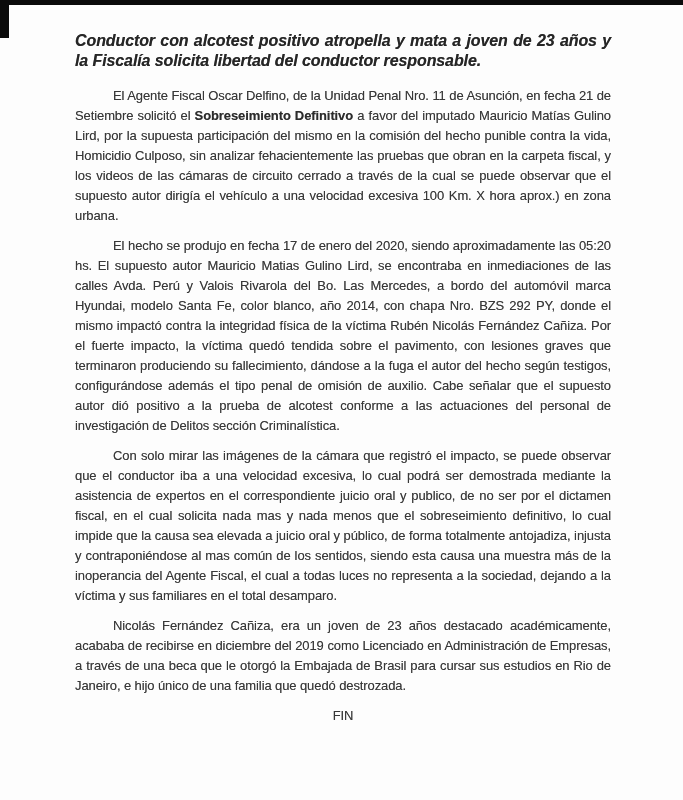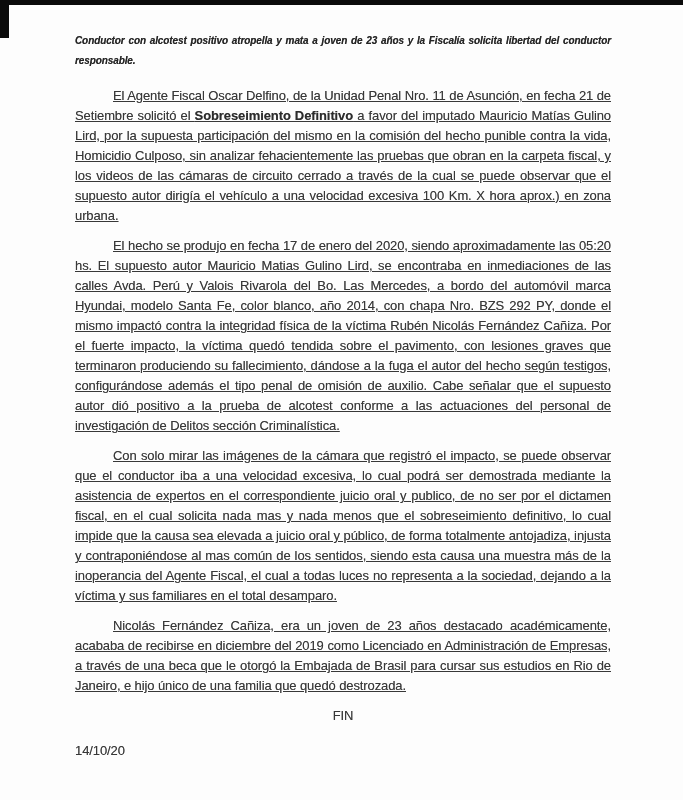--- a/index.html
+++ b/index.html
@@ -34,30 +34,29 @@
     width: 536px;
     color: #383838;
     font-size: 13px;
     line-height: 20px;
     letter-spacing: -0.1px;
     text-align: justify;
     text-shadow: 0 0 0.5px rgba(60,60,60,0.55);
   }
   .doc-title {
     margin: 0 0 15px 0;
-    font-size: 10px;
+    font-size: 16px;
     font-weight: bold;
     font-style: italic;
     color: #262626;
     text-shadow: 0 0 0.5px rgba(20,20,20,0.6);
   }
   .body-para {
     margin: 0 0 10px 0;
     text-indent: 38px;
-    text-decoration: underline;
   }
   .body-para .bold-inline {
     font-weight: bold;
     color: #2c2c2c;
   }
   .fin-line {
     margin: 10px 0 0 0;
     text-indent: 0;
     text-align: center;
   }
@@ -82,16 +81,15 @@
     <p class="body-para"><span>El Agente Fiscal Oscar Delfino, de la Unidad Penal Nro. 11 de Asunción, en fecha 21 de Setiembre solicitó el </span><span class="bold-inline">Sobreseimiento Definitivo</span><span> a favor del imputado Mauricio Matías Gulino Lird, por la supuesta participación del mismo en la comisión del hecho punible contra la vida, Homicidio Culposo, sin analizar fehacientemente las pruebas que obran en la carpeta fiscal, y los videos de las cámaras de circuito cerrado a través de la cual se puede observar que el supuesto autor dirigía el vehículo a una velocidad excesiva 100 Km. X hora aprox.) en zona urbana.</span></p>
 
     <p class="body-para">El hecho se produjo en fecha 17 de enero del 2020, siendo aproximadamente las 05:20 hs. El supuesto autor Mauricio Matias Gulino Lird, se encontraba en inmediaciones de las calles Avda. Perú y Valois Rivarola del Bo. Las Mercedes, a bordo del automóvil marca Hyundai, modelo Santa Fe, color blanco, año 2014, con chapa Nro. BZS 292 PY, donde el mismo impactó contra la integridad física de la víctima Rubén Nicolás Fernández Cañiza. Por el fuerte impacto, la víctima quedó tendida sobre el pavimento, con lesiones graves que terminaron produciendo su fallecimiento, dándose a la fuga el autor del hecho según testigos, configurándose además el tipo penal de omisión de auxilio. Cabe señalar que el supuesto autor dió positivo a la prueba de alcotest conforme a las actuaciones del personal de investigación de Delitos sección Criminalística.</p>
 
     <p class="body-para">Con solo mirar las imágenes de la cámara que registró el impacto, se puede observar que el conductor iba a una velocidad excesiva, lo cual podrá ser demostrada mediante la asistencia de expertos en el correspondiente juicio oral y publico, de no ser por el dictamen fiscal, en el cual solicita nada mas y nada menos que el sobreseimiento definitivo, lo cual impide que la causa sea elevada a juicio oral y público, de forma totalmente antojadiza, injusta y contraponiéndose al mas común de los sentidos, siendo esta causa una muestra más de la inoperancia del Agente Fiscal, el cual a todas luces no representa a la sociedad, dejando a la víctima y sus familiares en el total desamparo.</p>
 
     <p class="body-para">Nicolás Fernández Cañiza, era un joven de 23 años destacado académicamente, acababa de recibirse en diciembre del 2019 como Licenciado en Administración de Empresas, a través de una beca que le otorgó la Embajada de Brasil para cursar sus estudios en Rio de Janeiro, e hijo único de una familia que quedó destrozada.</p>
 
     <p class="fin-line">FIN</p>
 
-    <p class="date-line">14/10/20</p>
 
   </div>
 </div>
 
 </body></html>

